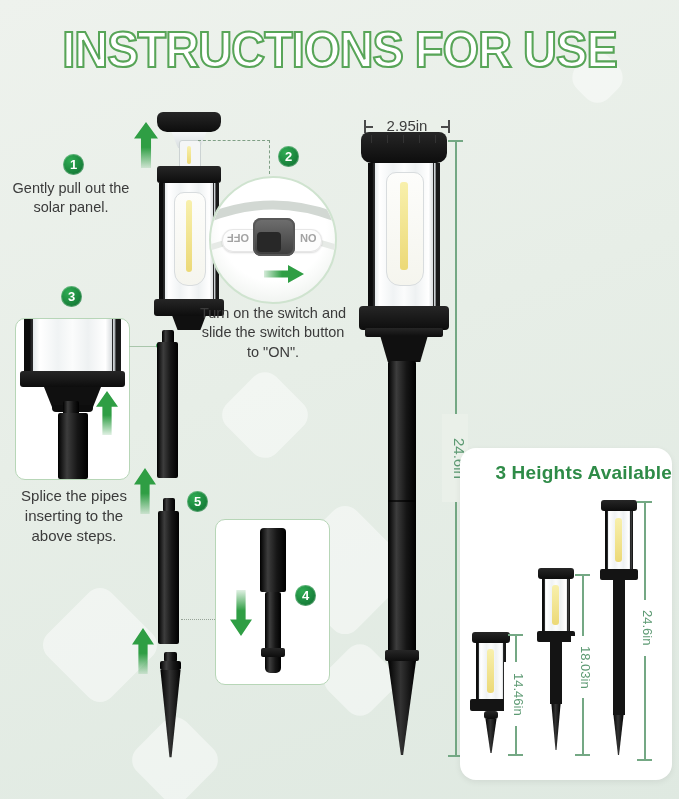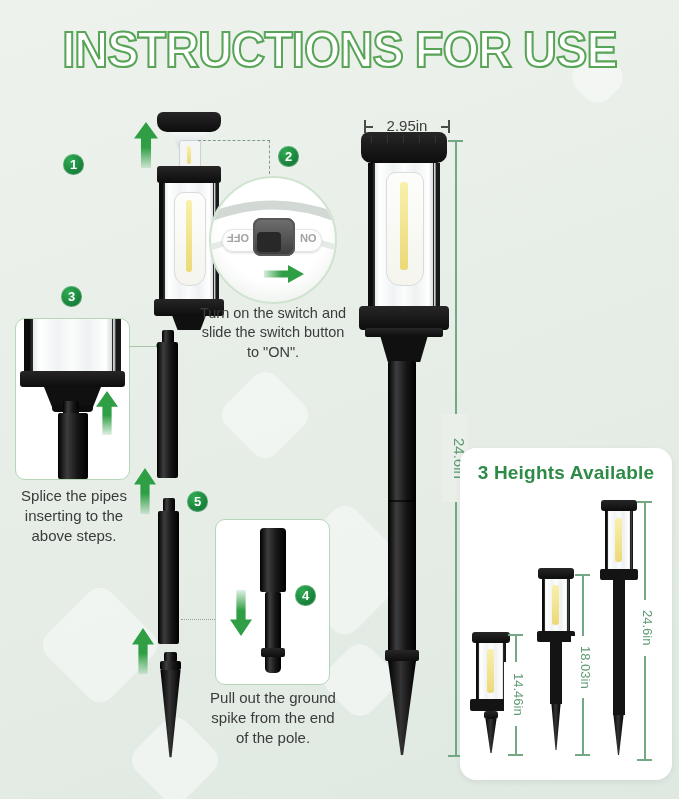--- a/index.html
+++ b/index.html
@@ -71,40 +71,41 @@
       radial-gradient(16px 14px at 30% 50%,#b3a5dd 0%,rgba(179,165,221,0) 70%),
       radial-gradient(20px 16px at 42% 26%,#e59b2d 0%,rgba(229,155,45,0) 70%),
       radial-gradient(24px 18px at 48% 58%,#d63434 0%,rgba(214,52,52,0) 70%),
       radial-gradient(18px 14px at 60% 38%,#e0a92f 0%,rgba(224,169,47,0) 70%),
       radial-gradient(24px 18px at 78% 62%,#cc2f2f 0%,rgba(204,47,47,0) 72%),
       radial-gradient(30px 22px at 94% 52%,#d24545 0%,rgba(210,69,69,0) 70%),
       linear-gradient(180deg,#688f46 0%,#5c9544 55%,#4e8a3a 100%);}
   .photo-divider{left:-12px;top:130px;width:240px;height:14px;background:rgba(246,249,243,.85);transform:rotate(-7deg);}
   .caption{left:6px;top:12px;width:200px;color:#fff;font-weight:bold;font-size:16.5px;line-height:1.22;text-align:center;text-shadow:0 1px 2px rgba(0,0,0,.25);z-index:5;}
   .card{left:460px;top:448px;width:212px;height:332px;background:#fff;border-radius:16px;box-shadow:0 2px 6px rgba(0,0,0,.07);overflow:hidden;}
-  .card-title{left:0;top:14px;width:212px;text-align:center;color:#2e8b47;font-size:19px;font-weight:bold;letter-spacing:.2px;}
+  .card-title{left:0;top:14px;width:212px;text-align:right;color:#2e8b47;font-size:19px;font-weight:bold;letter-spacing:.2px;}
   .minicap{background:linear-gradient(180deg,#262626,#0d0d0d);border-radius:3px;}
   .minibase{background:#141414;border-radius:2px;}
   .minispike{background:linear-gradient(90deg,#000,#333 45%,#000);clip-path:polygon(4% 0,96% 0,55% 100%,45% 100%);}
 </style>
 </head>
 <body>
 
 <div class="canvas">
 
   <div class="deco" style="left:55px;top:600px;width:90px;height:90px;"></div>
   <div class="deco" style="left:230px;top:380px;width:70px;height:70px;"></div>
   <div class="deco" style="left:295px;top:520px;width:100px;height:100px;"></div>
   <div class="deco" style="left:330px;top:650px;width:60px;height:60px;"></div>
   <div class="deco" style="left:575px;top:55px;width:45px;height:45px;"></div>
   <div class="deco" style="left:140px;top:725px;width:70px;height:70px;"></div>
 
   <div class="abs title">INSTRUCTIONS FOR USE</div>
 
   <div class="abs badge" style="left:63px;top:154px;">1</div>
+  <div class="abs steptext" style="left:12px;top:179px;width:118px;">Gently pull out the solar panel.</div>
 
   <div class="abs">
     <div class="abs arrow-up" style="left:115px;top:122px;width:24px;height:46px;"></div>
     <div class="abs blackpart" style="left:138px;top:112px;width:64px;height:20px;border-radius:6px 6px 10px 10px;"></div>
     <div class="abs" style="left:149px;top:132px;width:42px;height:16px;clip-path:polygon(8% 0,92% 0,76% 100%,24% 100%);background:linear-gradient(180deg,#f4f7f7,#d7dddf);"></div>
     <div class="abs" style="left:160px;top:140px;width:20px;height:28px;background:#f4f6f6;border:1px solid #ccd3d3;border-radius:3px;"></div>
     <div class="abs filament" style="left:168px;top:146px;width:4px;height:18px;"></div>
     <div class="abs blackpart" style="left:138px;top:166px;width:64px;height:17px;border-radius:3px;"></div>
     <div class="abs glass" style="left:140px;top:183px;width:60px;height:118px;"></div>
     <div class="abs bulb" style="left:155px;top:192px;width:30px;height:92px;"></div>
@@ -158,21 +159,20 @@
   <div class="abs" style="left:160px;top:670px;width:21px;height:90px;background:linear-gradient(90deg,#000,#333 45%,#000);clip-path:polygon(2% 0,98% 0,55% 97%,45% 97%);"></div>
 
   <div class="abs wbox" style="left:215px;top:519px;width:113px;height:164px;">
     <div class="abs pipe" style="left:44px;top:8px;width:26px;height:64px;border-radius:4px 4px 2px 2px;"></div>
     <div class="abs pipe" style="left:49px;top:72px;width:16px;height:62px;"></div>
     <div class="abs blackpart" style="left:45px;top:128px;width:24px;height:9px;border-radius:2px;"></div>
     <div class="abs pipe" style="left:49px;top:137px;width:16px;height:16px;border-radius:0 0 5px 5px;"></div>
     <div class="abs arrow-down" style="left:14px;top:70px;width:22px;height:46px;"></div>
   </div>
   <div class="abs badge" style="left:295px;top:585px;">4</div>
-  <div class="abs steptext" style="left:208px;top:688px;width:130px;font-size:15px;">Pull out the ground spike from the end of the pole.</div>
 
   <div class="abs">
     <div class="abs" style="left:346px;top:126px;width:85px;height:1.5px;background:#4a4a4a;"></div>
     <div class="abs" style="left:345px;top:120px;width:1.5px;height:13px;background:#4a4a4a;"></div>
     <div class="abs" style="left:429px;top:120px;width:1.5px;height:13px;background:#4a4a4a;"></div>
     <div class="abs" style="left:354px;top:117px;width:68px;text-align:center;font-size:15px;color:#3d3d3d;background:#eaf0e9;">2.95in</div>
   </div>
 
   <div class="abs">
     <div class="abs blackpart" style="left:342px;top:132px;width:86px;height:31px;border-radius:8px 8px 10px 10px;"></div>

